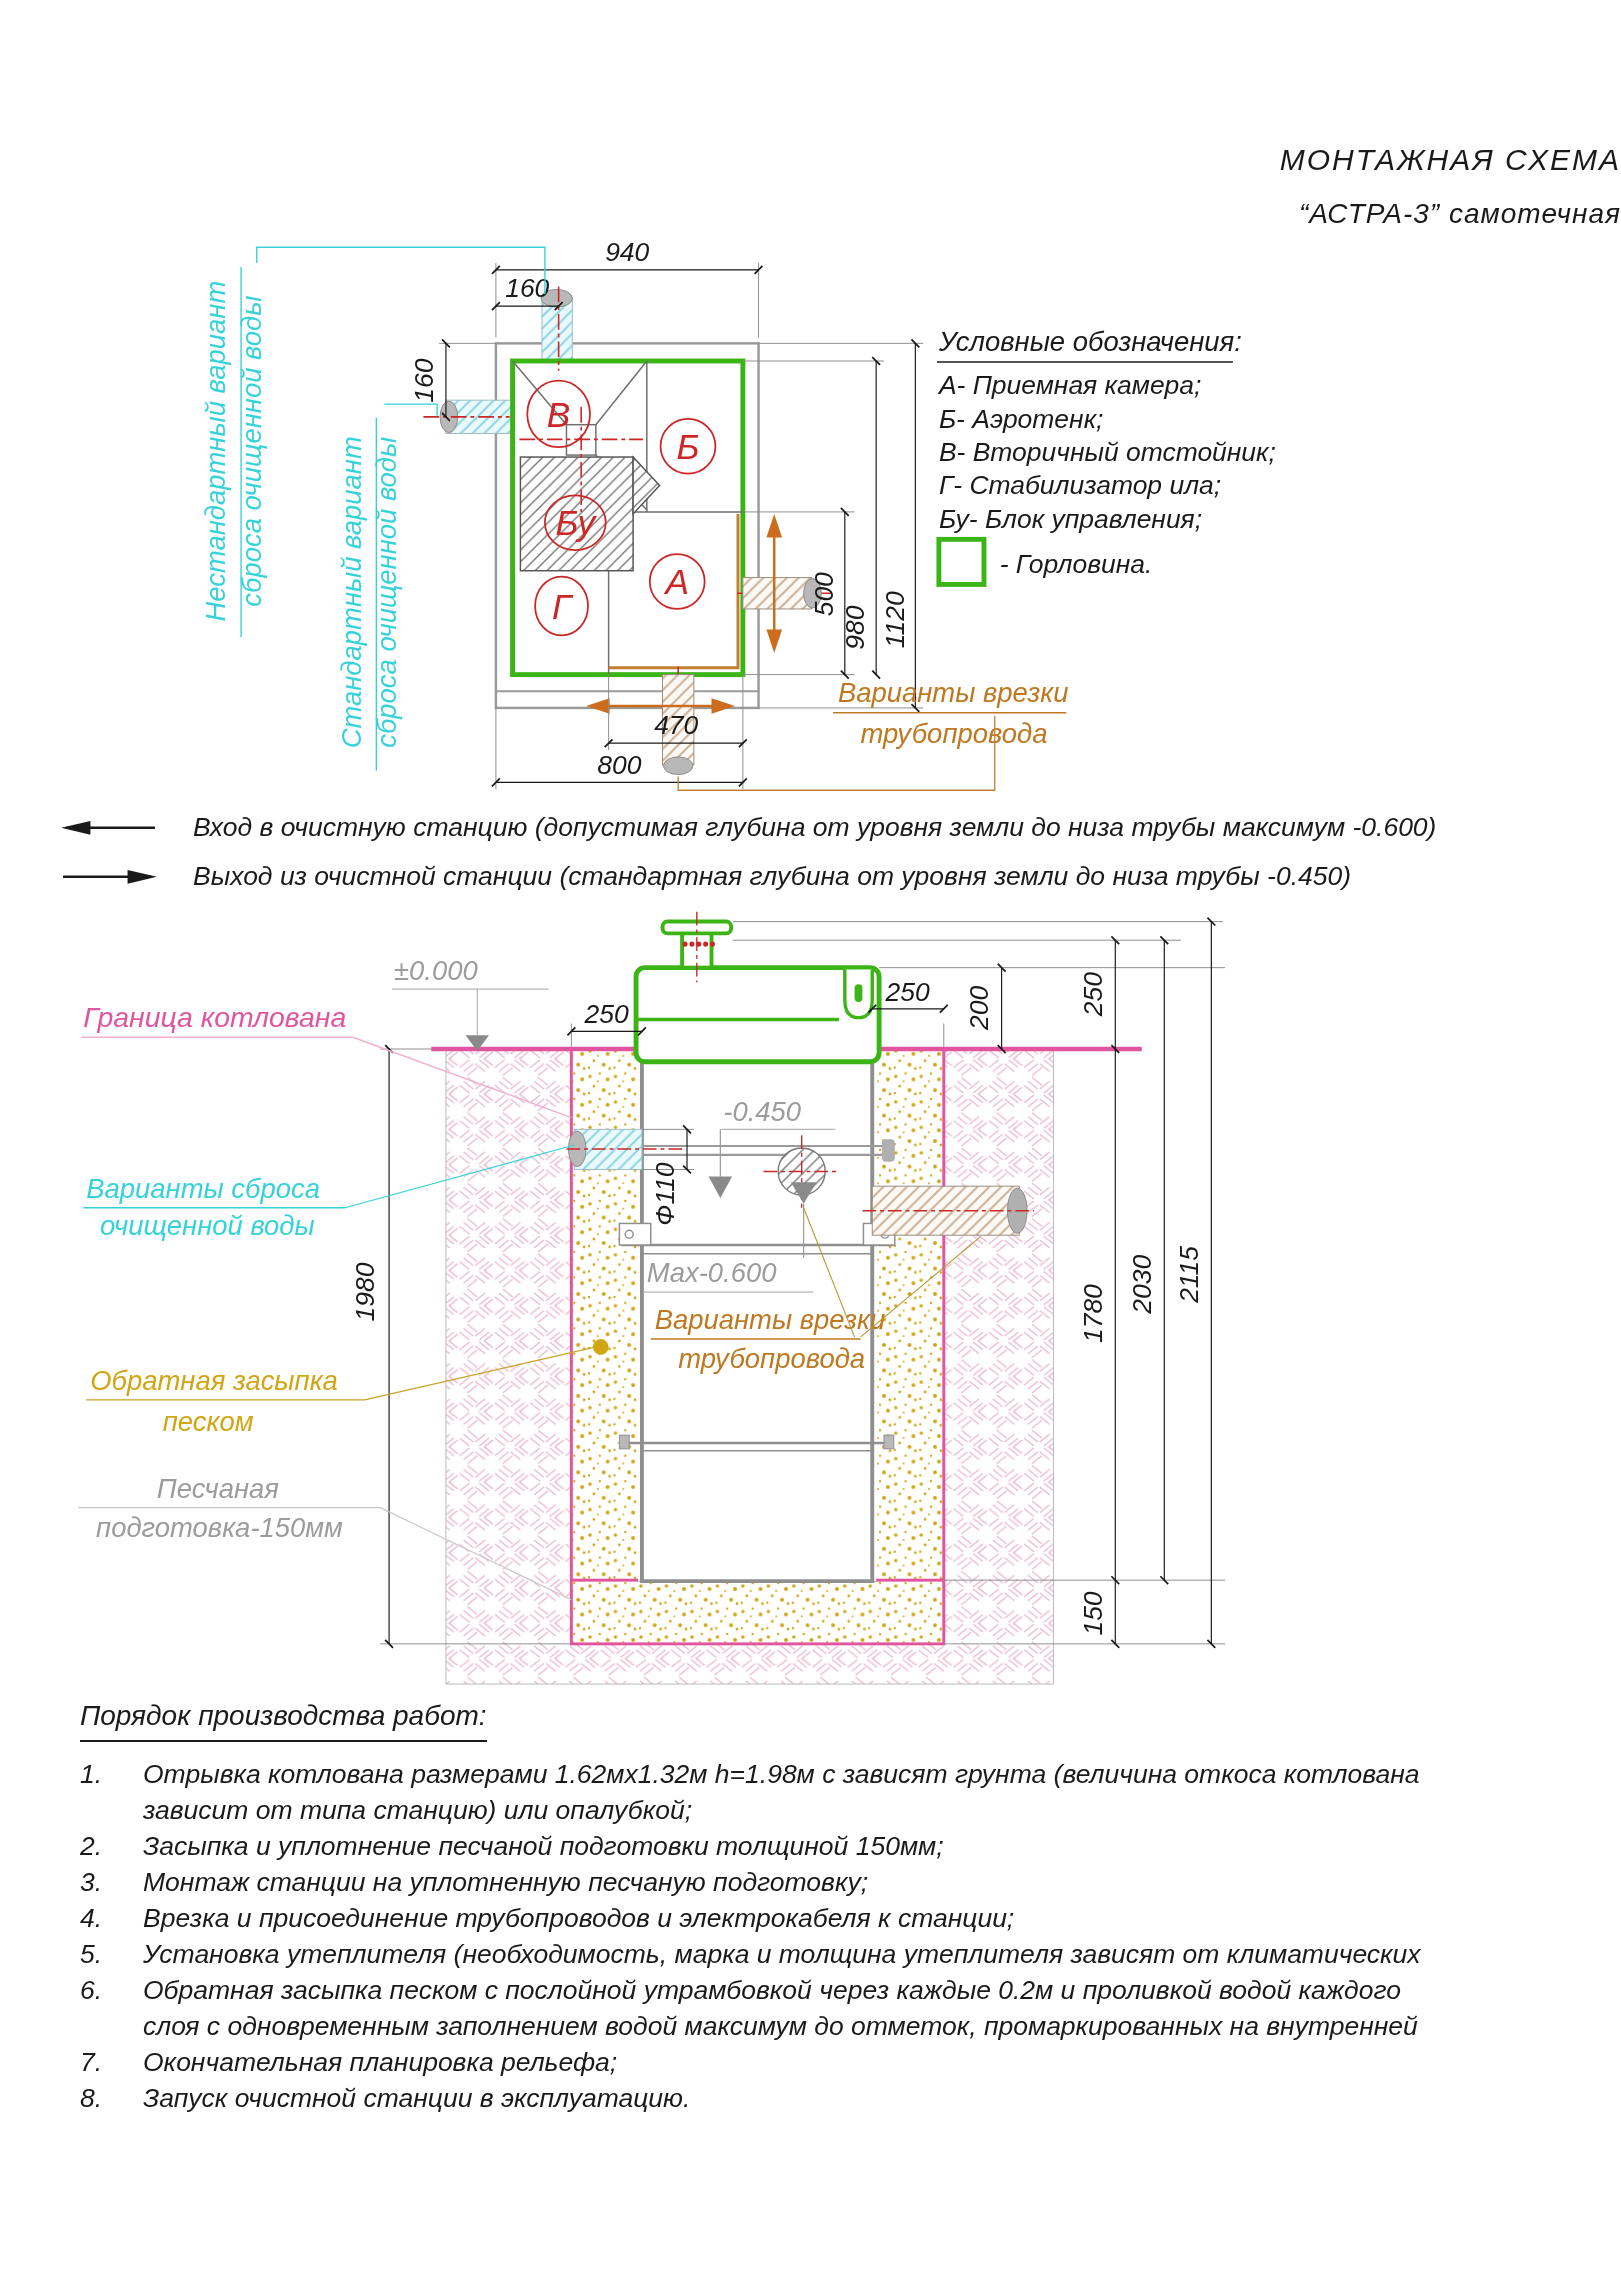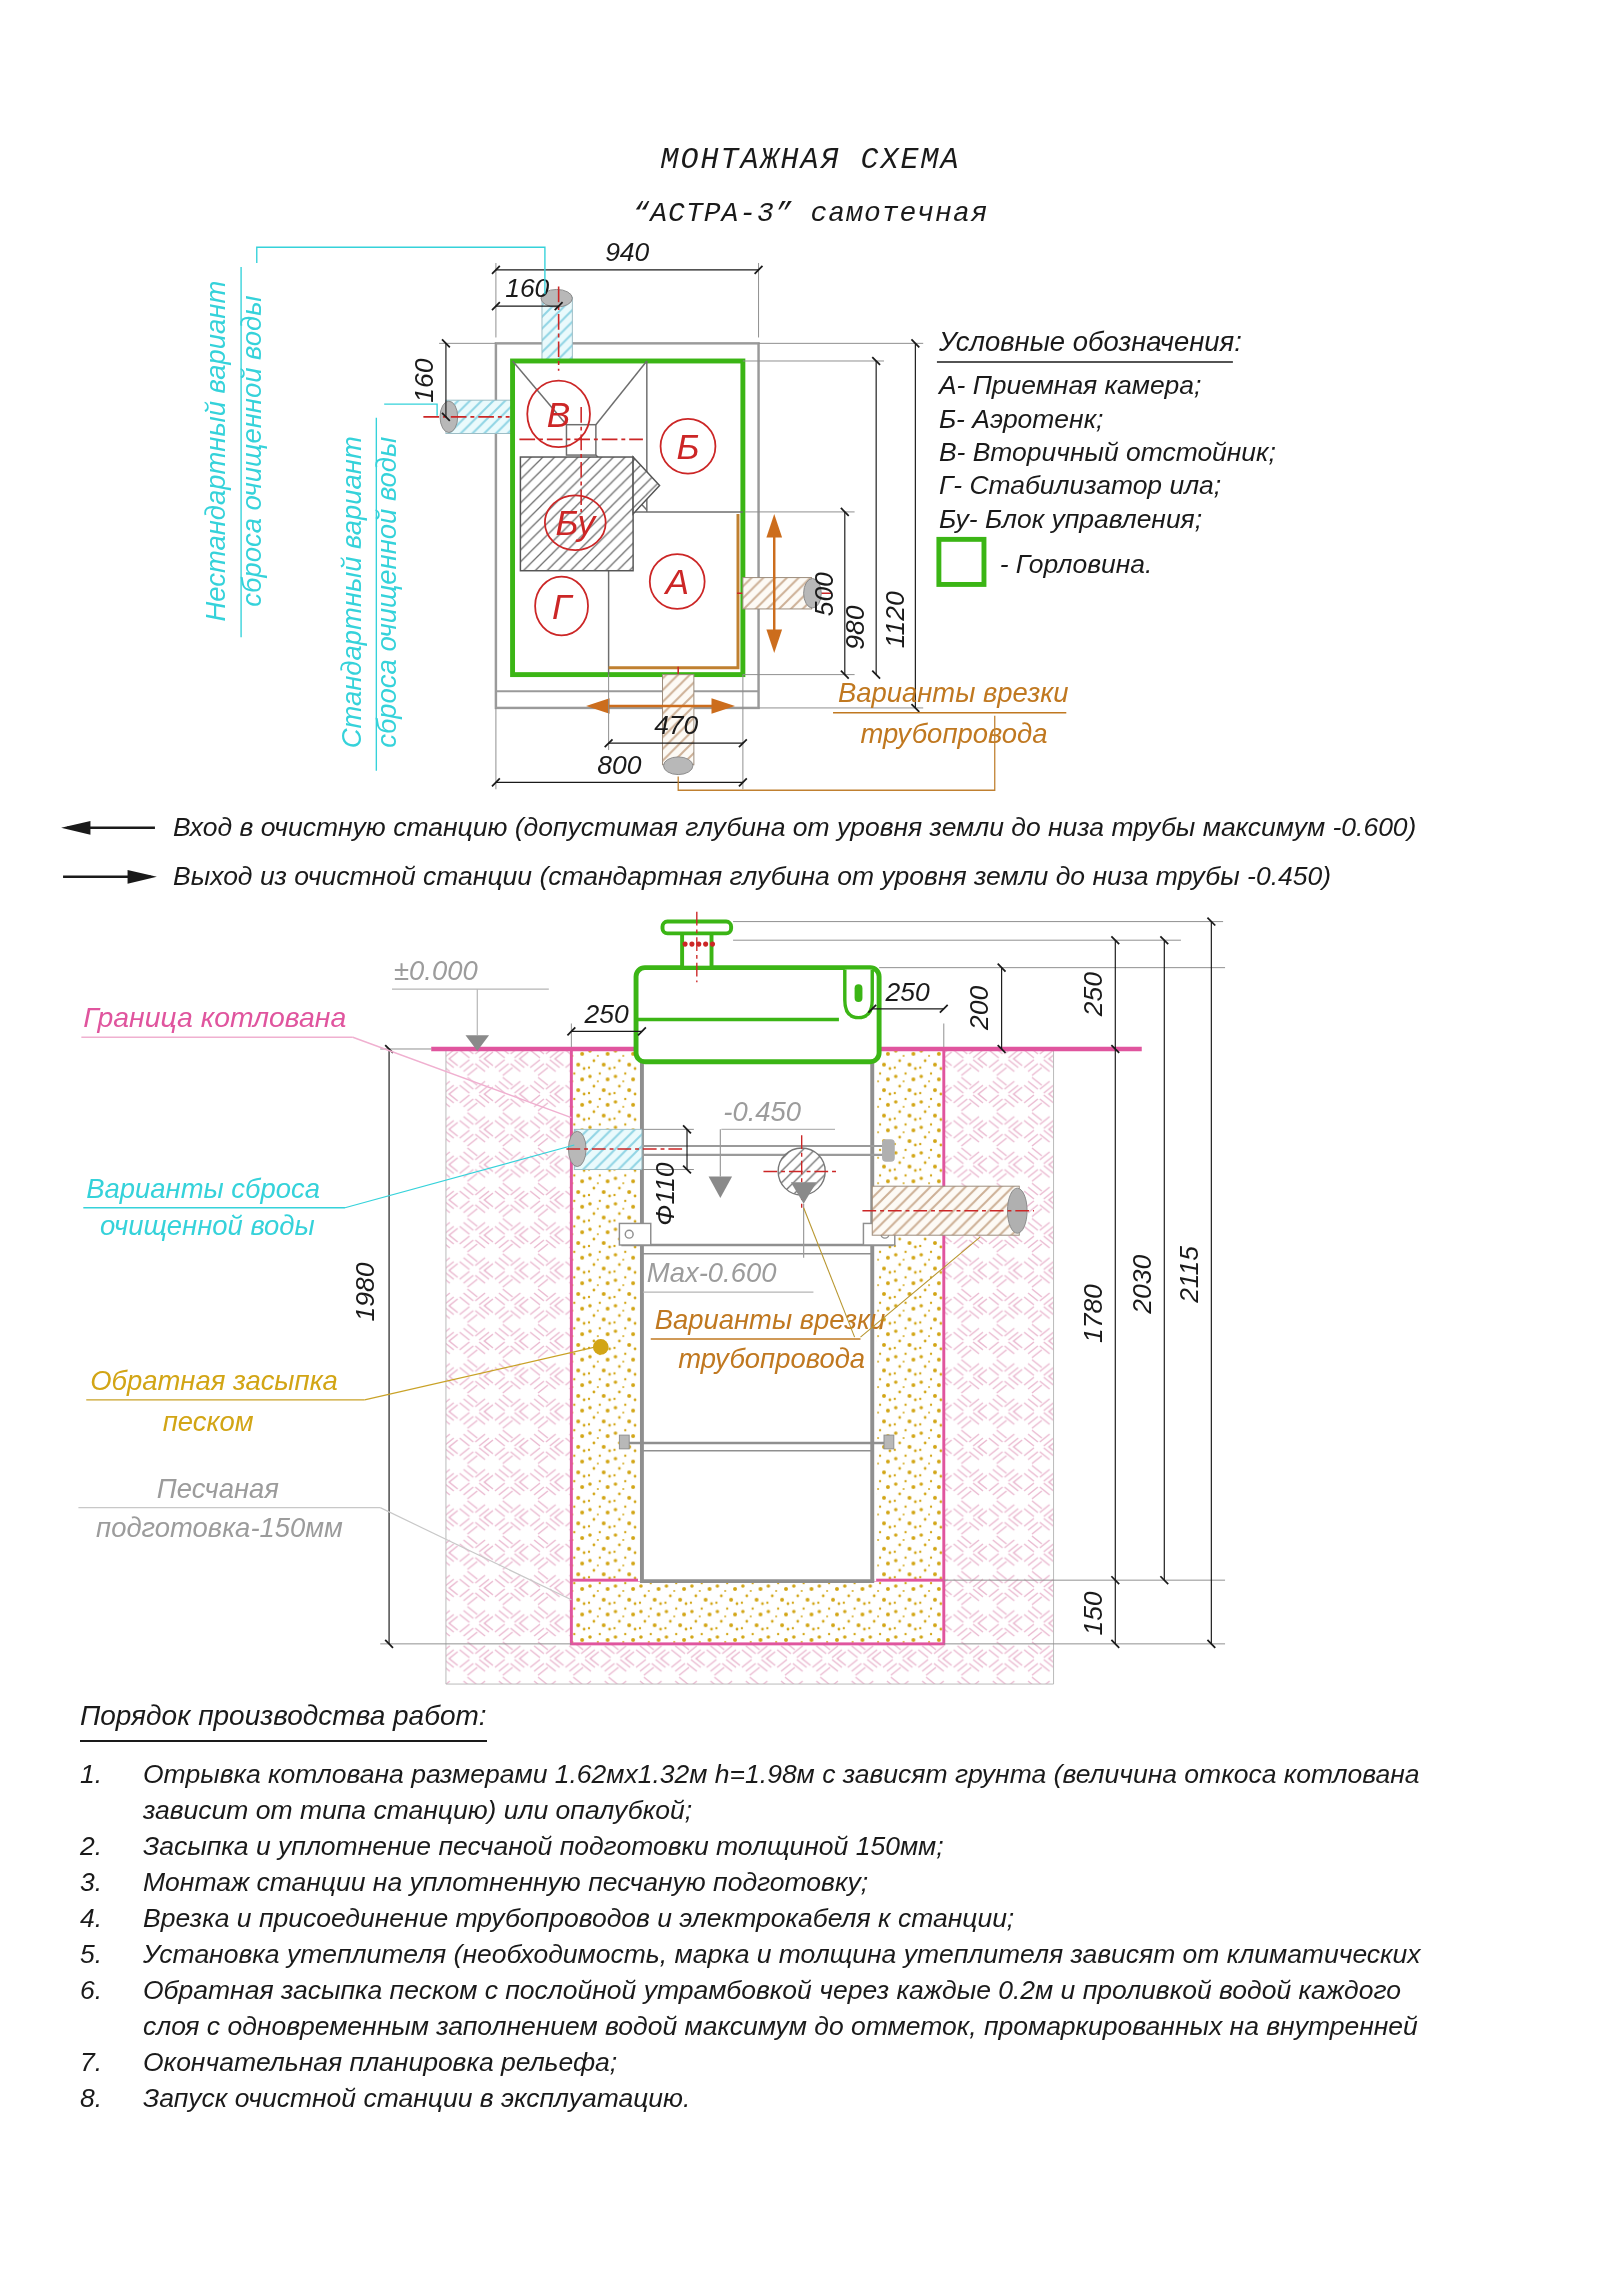--- a/index.html
+++ b/index.html
@@ -1,22 +1,22 @@
 <!DOCTYPE html>
 <html><head>
 <meta charset="utf-8">
 <style>
   html,body{margin:0;padding:0;background:#fff;}
   .page{position:relative;width:1621px;height:2293px;background:#fff;overflow:hidden;
         font-family:"Liberation Sans",sans-serif;font-style:italic;color:#1a1a1a;}
-  .title{position:absolute;top:143px;left:0;width:100%;text-align:center;font-family:Liberation Mono, monospace;}
+  .title{position:absolute;top:143px;left:0;width:100%;text-align:right;}
   .title .t1{font-size:30px;letter-spacing:2px;}
   .title .t2{font-size:28px;margin-top:21px;letter-spacing:1px;}
   .drawing{position:absolute;left:0;top:0;width:1621px;height:2293px;}
-  .note{position:absolute;left:59px;display:flex;align-items:center;gap:14px;
+  .note{position:absolute;left:59px;display:flex;align-items:center;gap:34px;
         font-size:26.5px;white-space:nowrap;}
   .note svg{flex:none;}
   .work{position:absolute;left:80px;top:1700px;width:1500px;font-size:26.5px;}
   .work .whead{display:inline-block;font-size:28px;border-bottom:2px solid #1a1a1a;
         padding-bottom:8px;margin-bottom:13.7px;}
   .wrow{display:flex;line-height:36px;}
   .wnum{width:63px;flex:none;}
   .wtxt{flex:1;}
   svg text{font-family:"Liberation Sans",sans-serif;font-style:italic;}
   .dt{font-size:27px;fill:#1a1a1a;}

